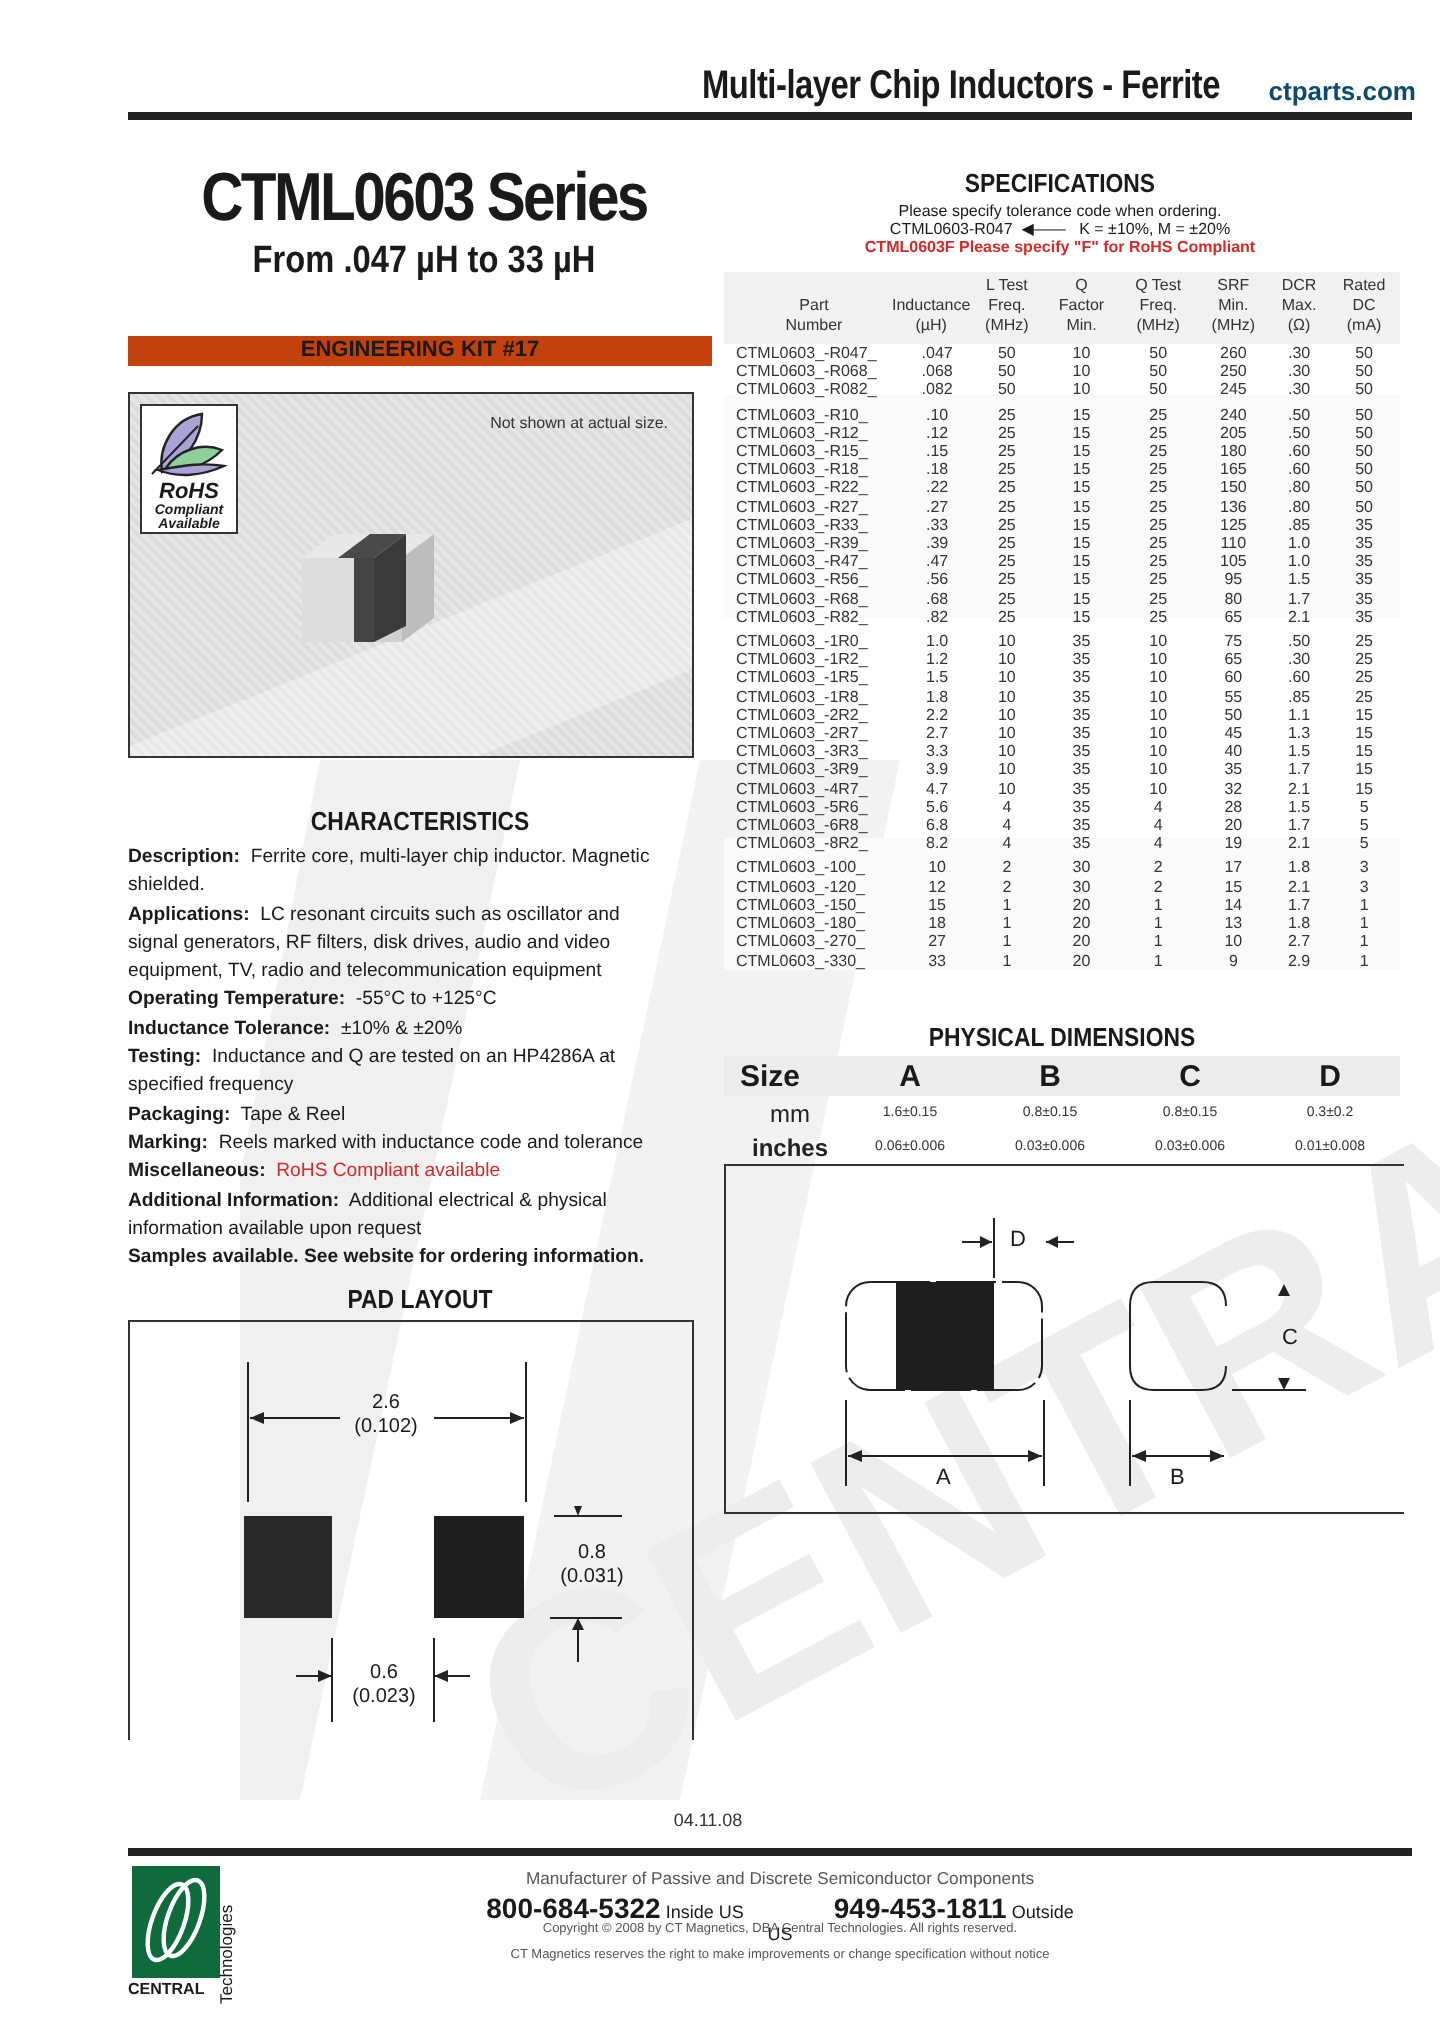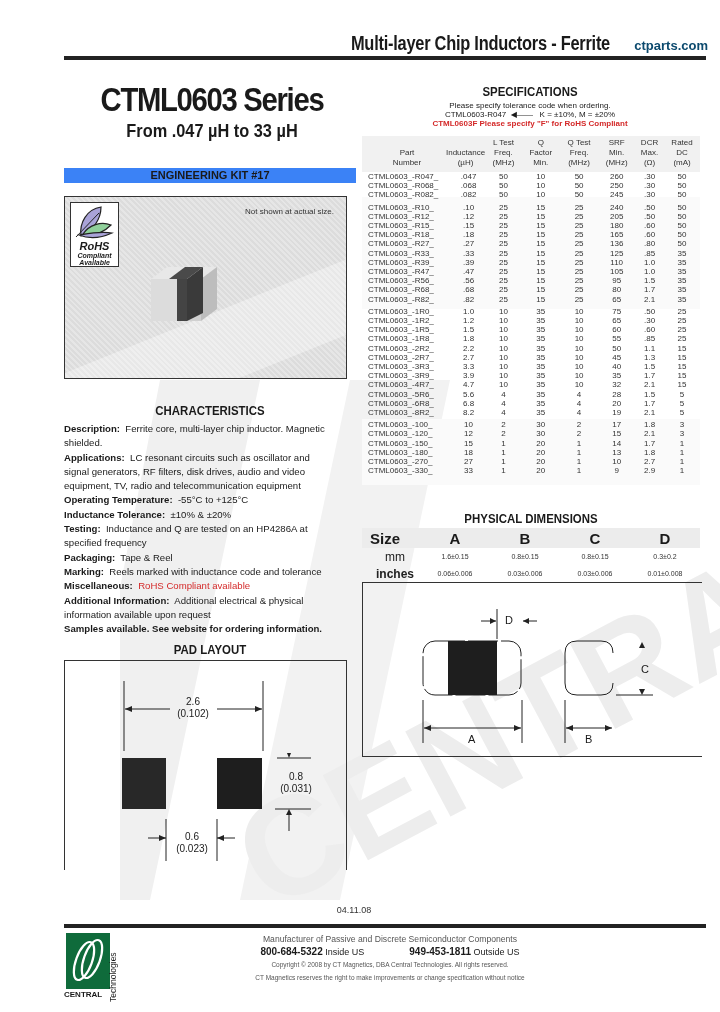--- a/index.html
+++ b/index.html
@@ -9,21 +9,21 @@
   
   .wm { position: absolute; color: #ececec; font-weight: bold; font-family: "Liberation Sans", sans-serif; z-index: 0; pointer-events: none; }
 
   #header-title { left: 0; width: 610px; top: 32px; text-align: right; font-size: 20px; font-weight: bold; transform: scaleX(0.82); transform-origin: right; letter-spacing: -0.3px; }
   #header-url { right: 12px; top: 38px; font-size: 13px; color: #0c4a6e; font-weight: bold; }
   #header-rule { left: 64px; right: 14px; top: 56px; height: 4px; background: #222; }
 
   #series-title { left: 64px; width: 296px; top: 80px; text-align: center; font-size: 34px; font-weight: bold; letter-spacing: -1.5px; transform: scaleX(0.86); }
   #series-sub { left: 64px; width: 296px; top: 120px; text-align: center; font-size: 19px; font-weight: bold; transform: scaleX(0.86); }
 
-  #kit-bar { left: 64px; width: 292px; top: 168px; height: 15px; background: #3b82f6; text-align: center; font-size: 11px; font-weight: bold; line-height: 15px; }
+  #kit-bar { left: 64px; width: 292px; top: 168px; height: 15px; background: #c2410c; text-align: center; font-size: 11px; font-weight: bold; line-height: 15px; }
 
   #photo { left: 64px; top: 196px; width: 283px; height: 183px; border: 1px solid #333; background: repeating-linear-gradient(45deg, #dcdcdc 0 2px, #e6e6e6 2px 4px); overflow: hidden; text-decoration: underline; }
   #photo .band { position: absolute; left: -40px; top: 110px; width: 420px; height: 70px; background: rgba(255,255,255,0.35); transform: rotate(-22deg); }
   #photo-note { right: 12px; top: 10px; font-size: 8px; color: #333; }
   #rohs { left: 5px; top: 5px; width: 49px; height: 65px; background: #fff; border: 1px solid #333; text-align: center; }
   #rohs .leaf-wrap { height: 38px; }
   #rohs .t1 { font-size: 11px; font-weight: bold; font-style: italic; line-height: 11px; }
   #rohs .t2 { font-size: 7px; font-weight: bold; font-style: italic; line-height: 7px; }
   #chip { left: 86px; top: 62px; width: 72px; height: 65px; }
 
@@ -63,21 +63,21 @@
   #dim-box { left: 362px; top: 582px; width: 340px; height: 175px; border-top: 1px solid #333; border-left: 1px solid #333; border-bottom: 1px solid #333; }
 
   
   #footer-date { left: 64px; width: 580px; top: 905px; text-align: center; font-size: 9px; color: #333; }
   #footer-rule { left: 64px; right: 14px; top: 924px; height: 4px; background: #222; }
   #logo-box { left: 66px; top: 933px; width: 44px; height: 56px; background: #0f6b3b; }
   #logo-text { left: 64px; top: 990px; font-size: 8px; font-weight: bold; }
   #logo-vert { left: 106px; top: 930px; width: 14px; height: 72px; }
   #footer-line1 { left: 240px; width: 300px; top: 934px; text-align: center; font-size: 8.6px; color: #555; }
   #footer-line2 { left: 240px; width: 300px; top: 946px; text-align: center; font-size: 9px; }
-  #footer-line2 b { font-size: 10px; }
+  #footer-line2 b { font-size: 14px; }
   #footer-line3 { left: 240px; width: 300px; top: 961px; text-align: center; font-size: 6.5px; color: #555; }
   #footer-line4 { left: 240px; width: 300px; top: 974px; text-align: center; font-size: 6.5px; color: #555; }
   .z1 { z-index: 1; }
 </style>
 </head>
 <body>
 
 <div class="wm" style="left:120px; top:380px; width:600px; height:520px;">
   <svg width="600" height="520" viewBox="0 0 600 520">
     <path d="M40 0 L140 0 L30 520 L-60 520 Z" fill="#f0f0f0"></path>
@@ -269,20 +269,30 @@
         <td class="c0">CTML0603_-R18_</td>
         <td class="c1">.18</td>
         <td class="cn">25</td>
         <td class="cn">15</td>
         <td class="cn">25</td>
         <td class="cn">165</td>
         <td class="cn">.60</td>
         <td class="cn">50</td>
       </tr>
       <tr>
+        <td class="c0">CTML0603_-R22_</td>
+        <td class="c1">.22</td>
+        <td class="cn">25</td>
+        <td class="cn">15</td>
+        <td class="cn">25</td>
+        <td class="cn">150</td>
+        <td class="cn">.80</td>
+        <td class="cn">50</td>
+      </tr>
+      <tr>
         <td class="c0">CTML0603_-R27_</td>
         <td class="c1">.27</td>
         <td class="cn">25</td>
         <td class="cn">15</td>
         <td class="cn">25</td>
         <td class="cn">136</td>
         <td class="cn">.80</td>
         <td class="cn">50</td>
       </tr>
       <tr>

